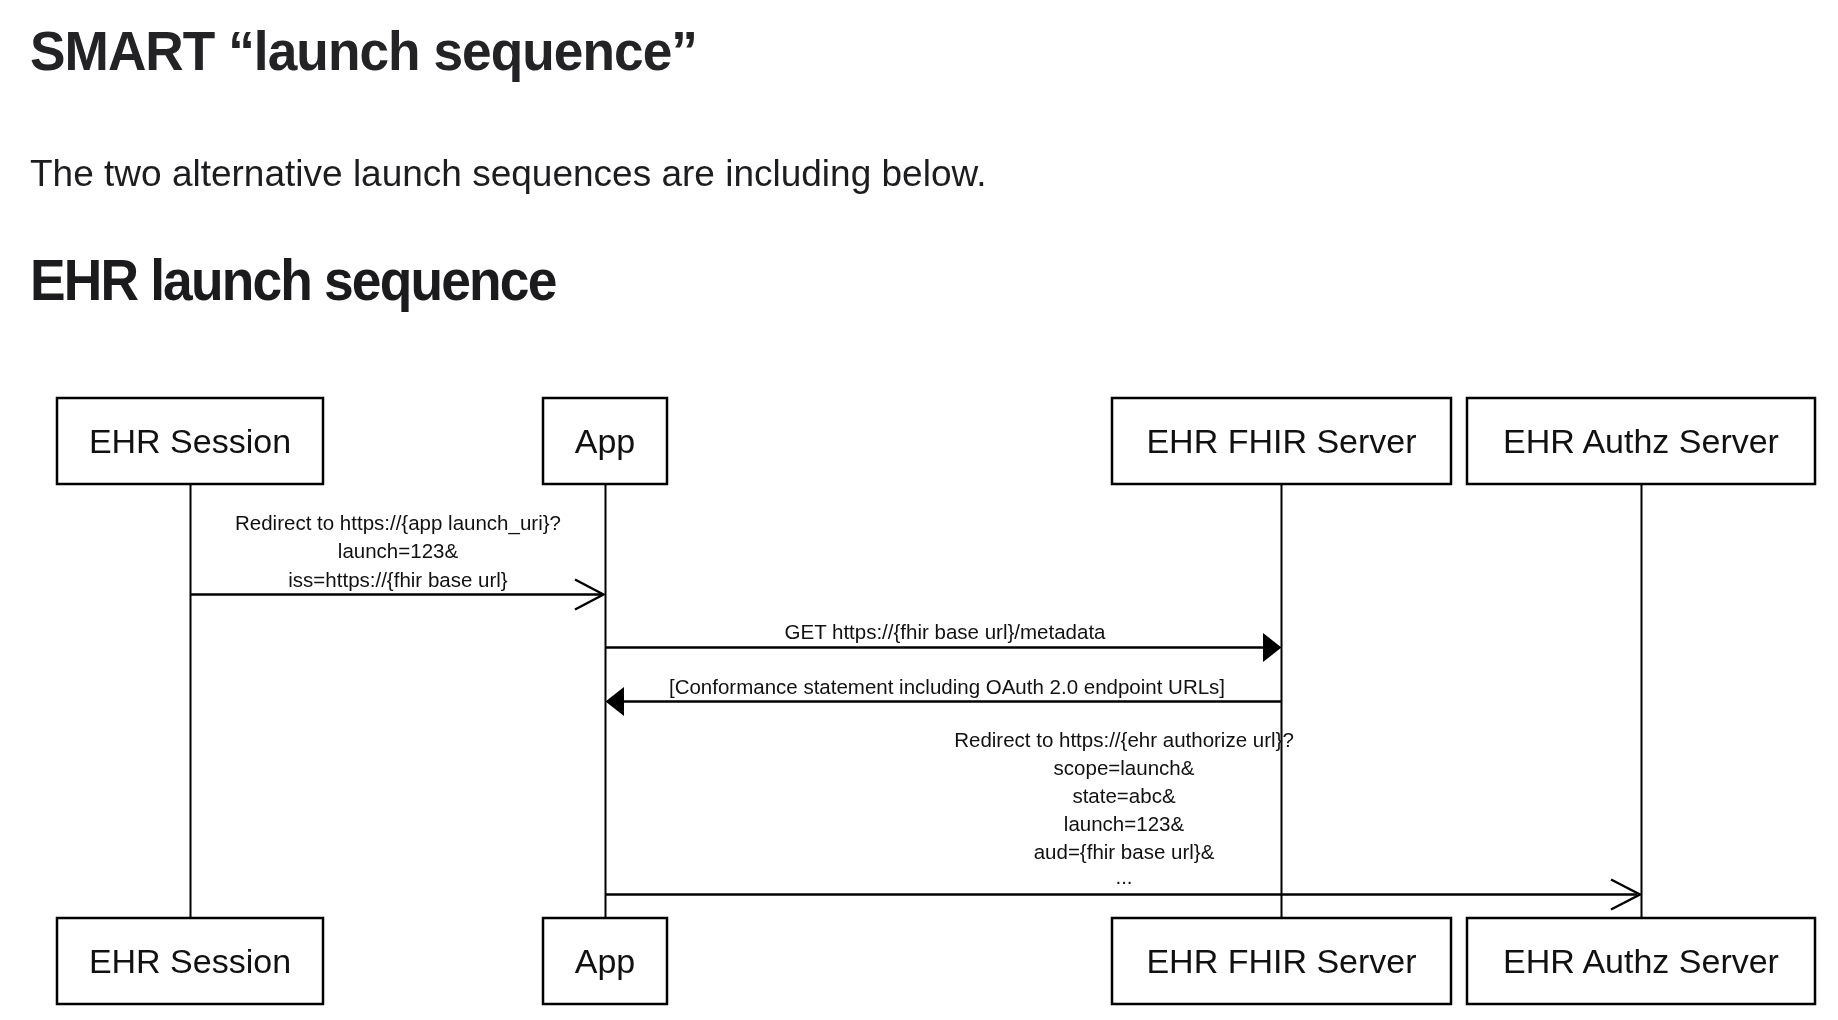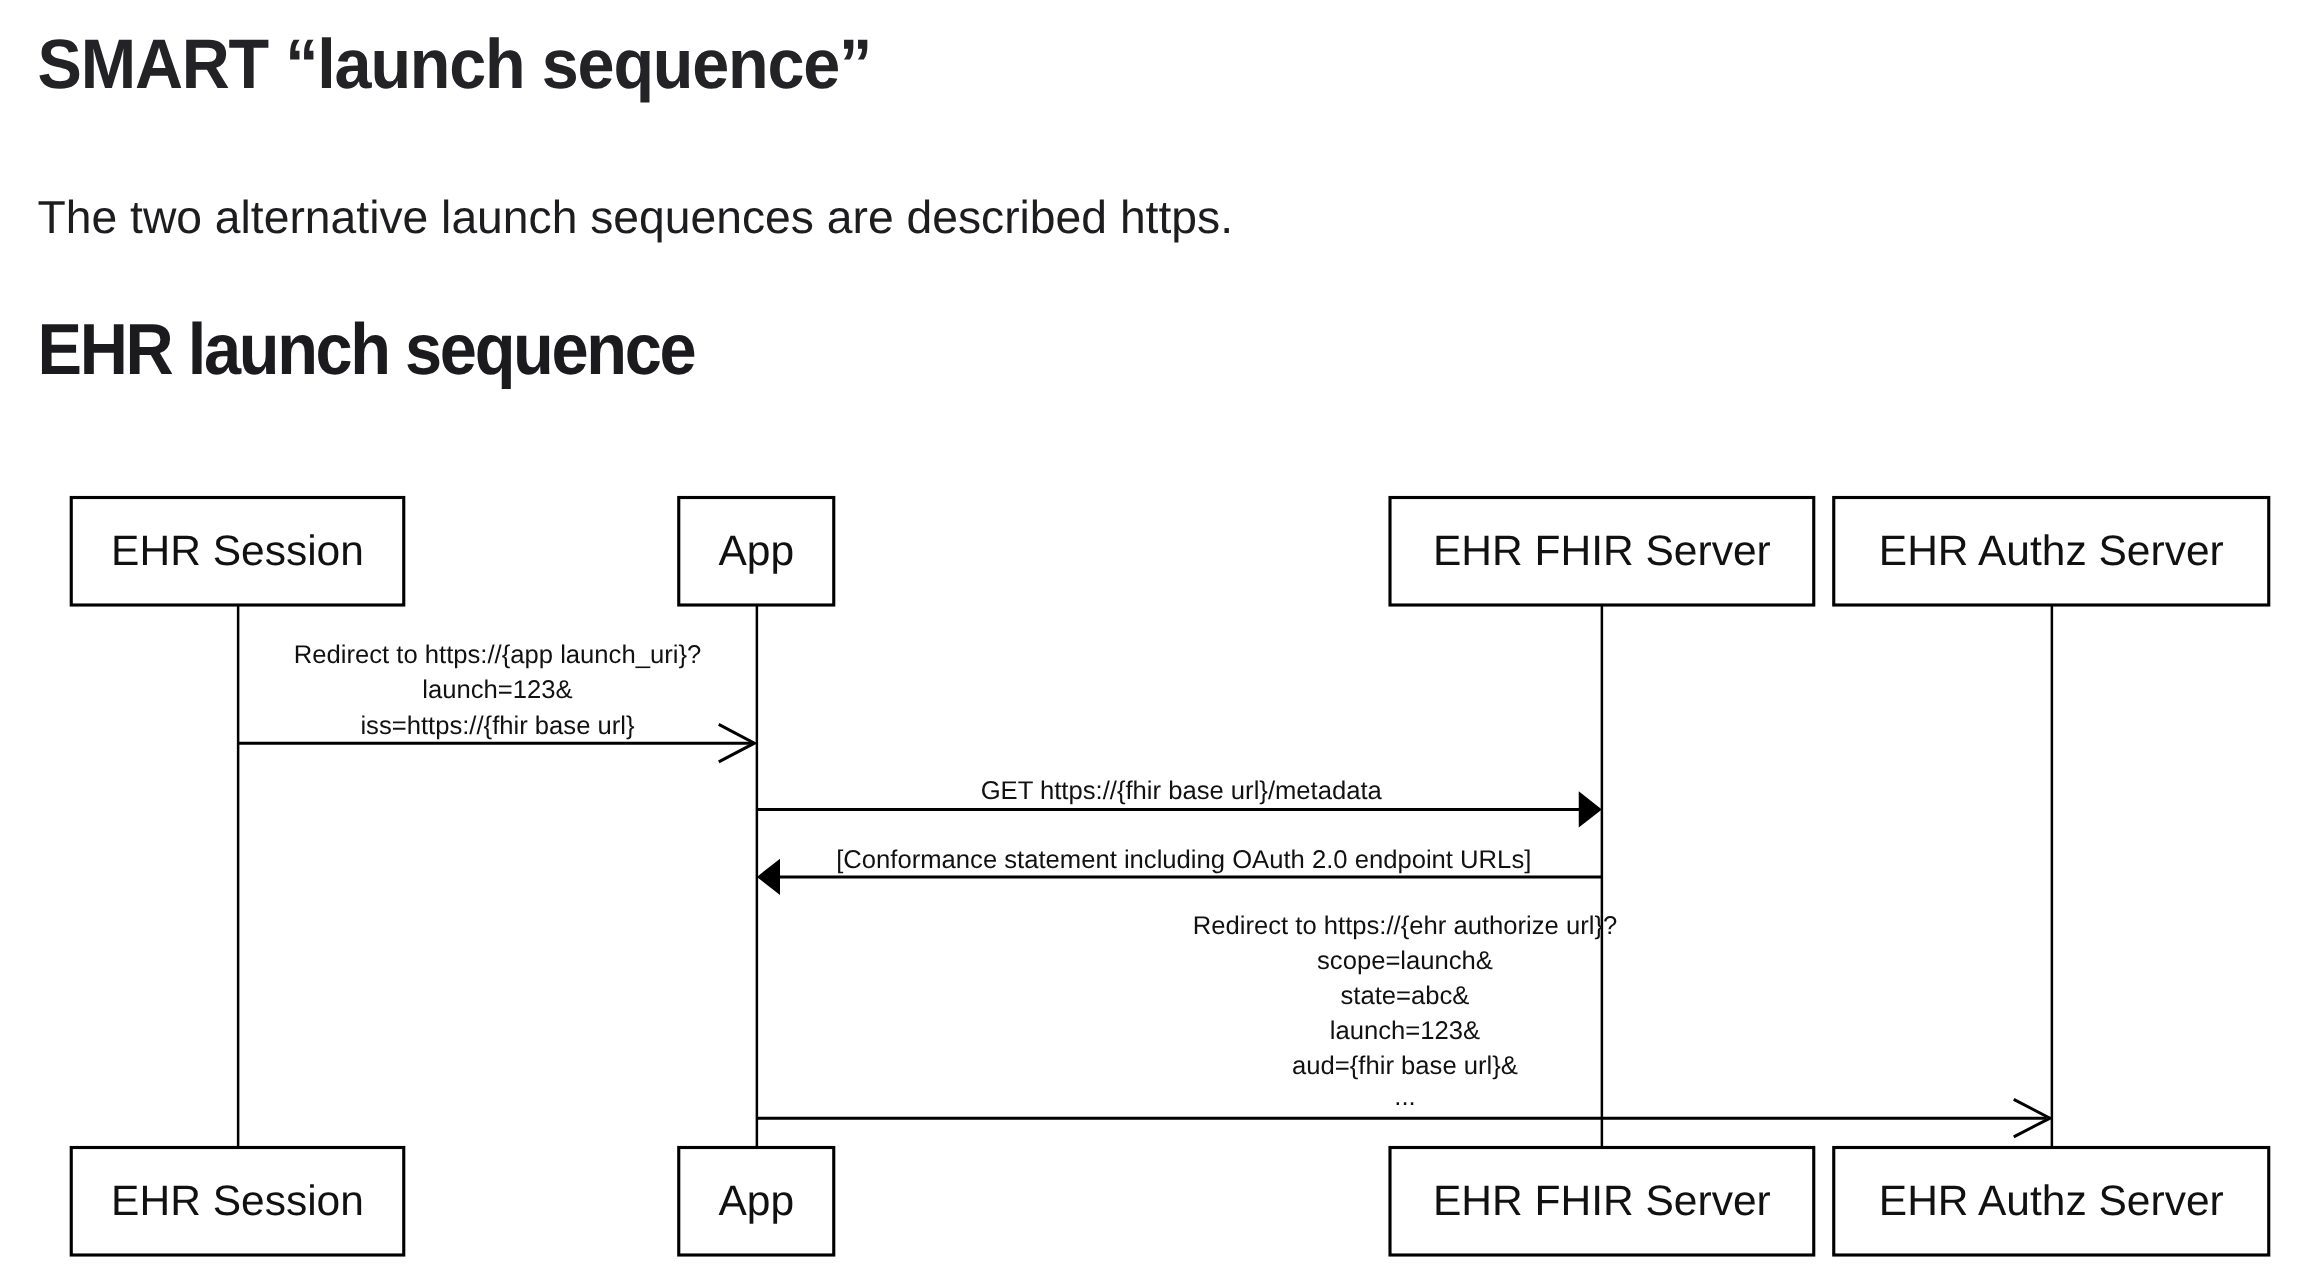--- a/index.html
+++ b/index.html
@@ -93,21 +93,21 @@
   }
   .arrowhead-filled {
     fill: #000000;
     stroke: none;
   }
 </style>
 </head>
 <body>
 
 <h1 class="page-title">SMART “launch sequence”</h1>
-<p class="intro-text">The two alternative launch sequences are described https.</p>
+<p class="intro-text">The two alternative launch sequences are including below.</p>
 <h2 class="section-heading">EHR launch sequence</h2>
 
 <svg class="diagram-svg" viewBox="0 0 1838 1020">
 
   <line class="lifeline" x1="190.5" y1="484" x2="190.5" y2="918"></line>
   <line class="lifeline" x1="605.5" y1="484" x2="605.5" y2="918"></line>
   <line class="lifeline" x1="1281.5" y1="484" x2="1281.5" y2="918"></line>
   <line class="lifeline" x1="1641.5" y1="484" x2="1641.5" y2="918"></line>
 
   <g>

